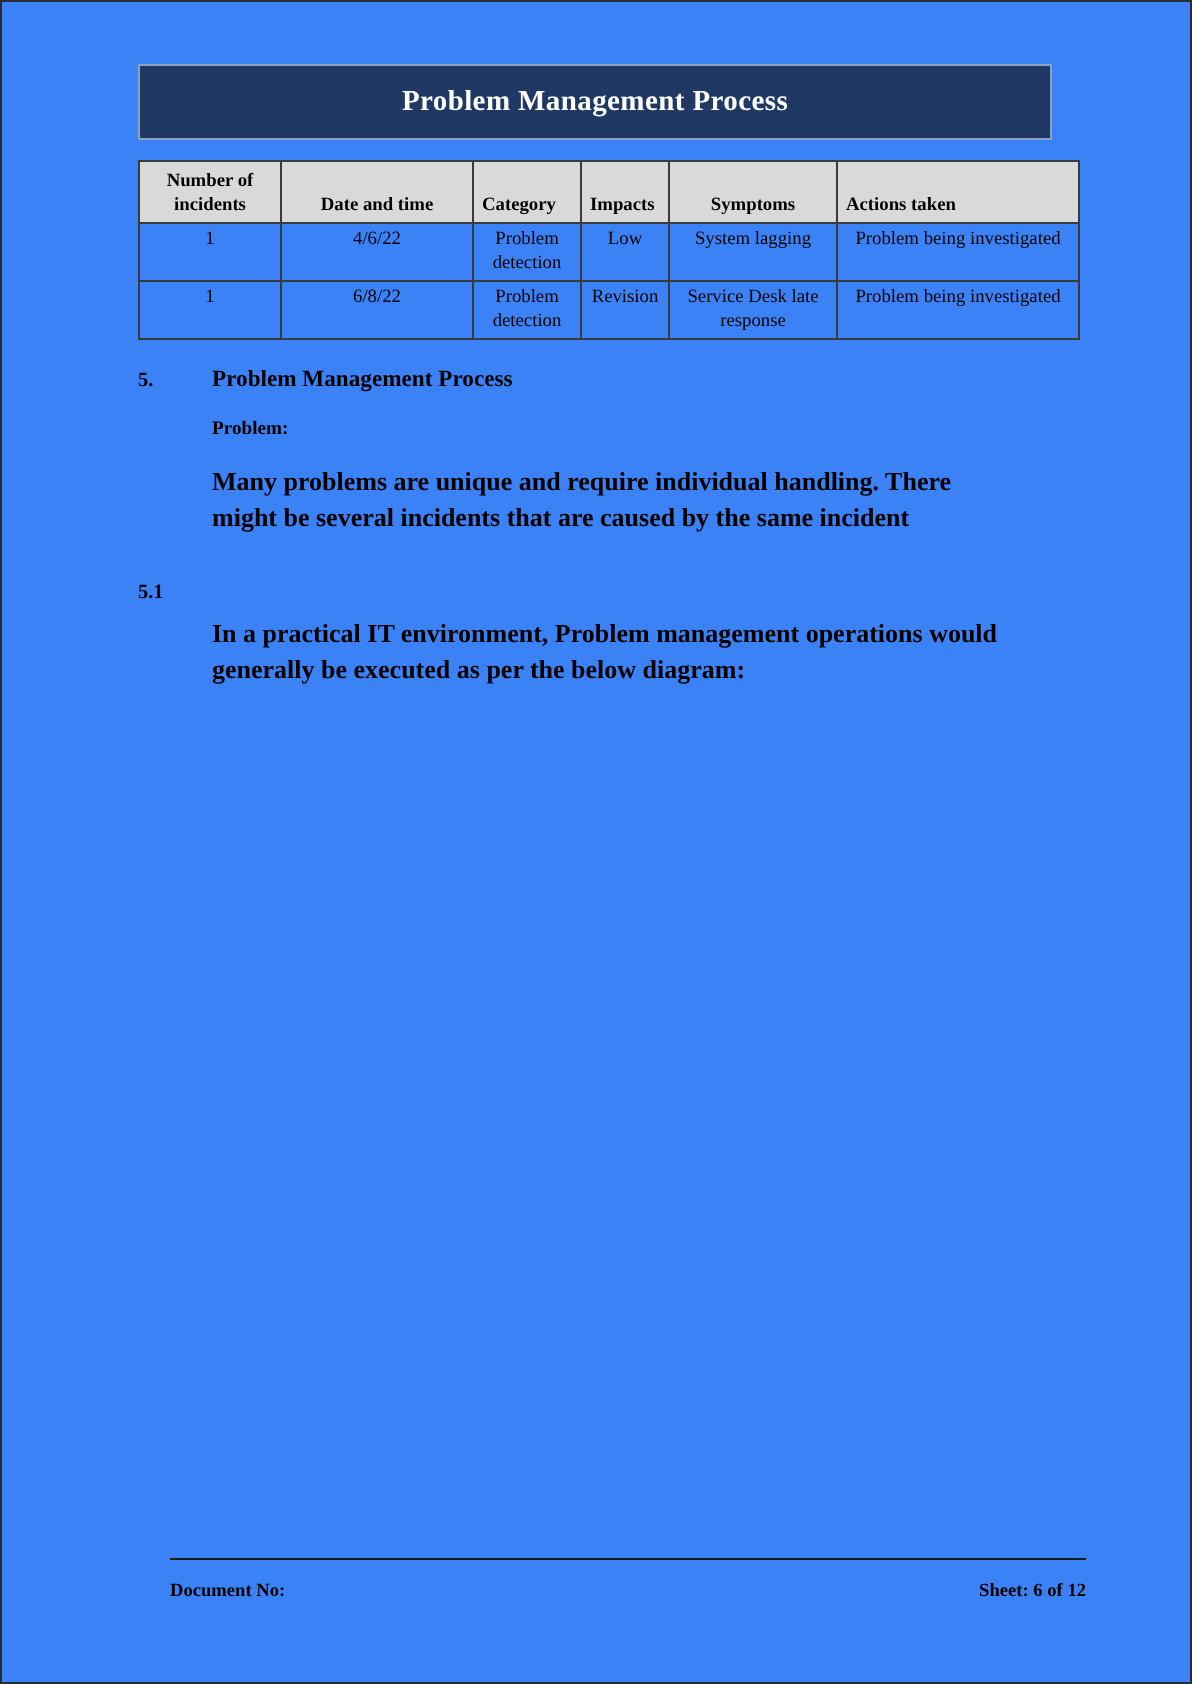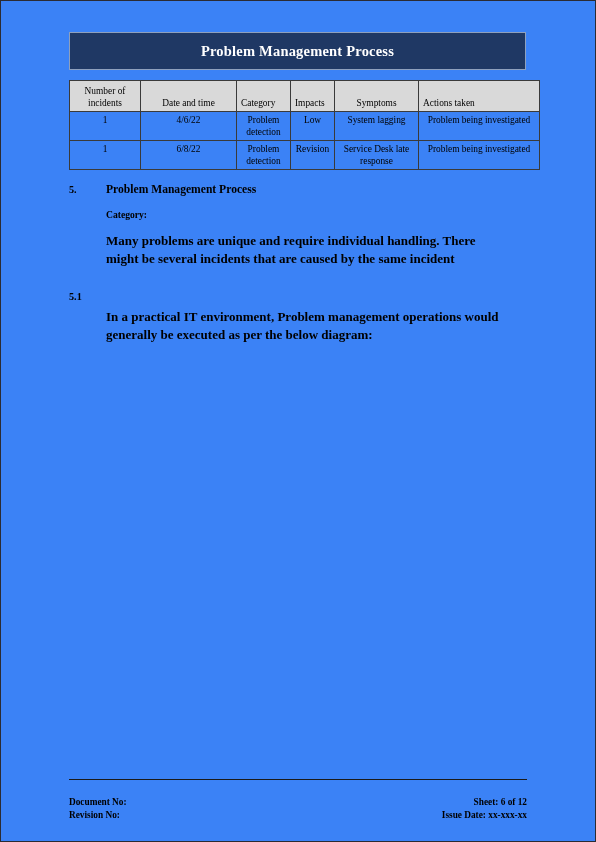--- a/index.html
+++ b/index.html
@@ -62,21 +62,21 @@
     border: 1px solid #3a3a3a;
     font-size: 9.4px;
     line-height: 1.28;
     padding: 2px 4px;
     vertical-align: top;
     word-wrap: break-word;
     overflow-wrap: break-word;
   }
   table.data thead th {
     background: #d9d9d9;
-    font-weight: normal;
+    font-weight: bold;
     vertical-align: bottom;
     height: 26px;
   }
   th.h-center { text-align: center; }
   th.h-left   { text-align: left; }
   th.v-mid    { vertical-align: middle; }
 
   td.c-center { text-align: center; vertical-align: middle; }
   td.c-left   { text-align: center; }
   tbody tr { height: 29px; }
@@ -124,25 +124,25 @@
     margin-top: 12px;
     max-width: 405px;
   }
 
   .section-2 { margin-top: 22px; }
   .section-2 .para { margin-top: 6px; }
 
   
   .footer {
     position: absolute;
-    left: 68px;
+    left: 84px;
     top: 778px;
     width: 458px;
     border-top: 1.1px solid #1a1a1a;
-    padding-top: 16px;
+    padding-top: 10px;
   }
   .footer-row {
     display: flex;
     justify-content: space-between;
     font-size: 9.3px;
     font-weight: bold;
     line-height: 1.45;
   }
   .footer-row .left  { text-align: left; }
   .footer-row .right { text-align: right; }
@@ -198,40 +198,36 @@
   </div>
 
   <div class="content">
 
     <div>
       <div class="heading">
         <span class="num">5.</span>
         <span class="txt">Problem Management Process</span>
       </div>
       <div class="indent">
-        <div class="subhead">Category:</div>
+        <div class="subhead">Problem:</div>
         <div class="para">Many problems are unique and require individual handling. There might be several incidents that are caused by the same incident</div>
       </div>
     </div>
 
     <div class="section-2">
       <div class="heading">
         <span class="num">5.1</span>
       </div>
       <div class="indent">
         <div class="para">In a practical IT environment, Problem management operations would generally be executed as per the below diagram:</div>
       </div>
     </div>
 
   </div>
 
   <div class="footer">
     <div class="footer-row">
       <span class="left">Document No:</span>
       <span class="right">Sheet: 6 of 12</span>
     </div>
-    <div class="footer-row">
-      <span class="left">Revision No:</span>
-      <span class="right">Issue Date: xx-xxx-xx</span>
-    </div>
   </div>
 
 </div>
 
 </body></html>

